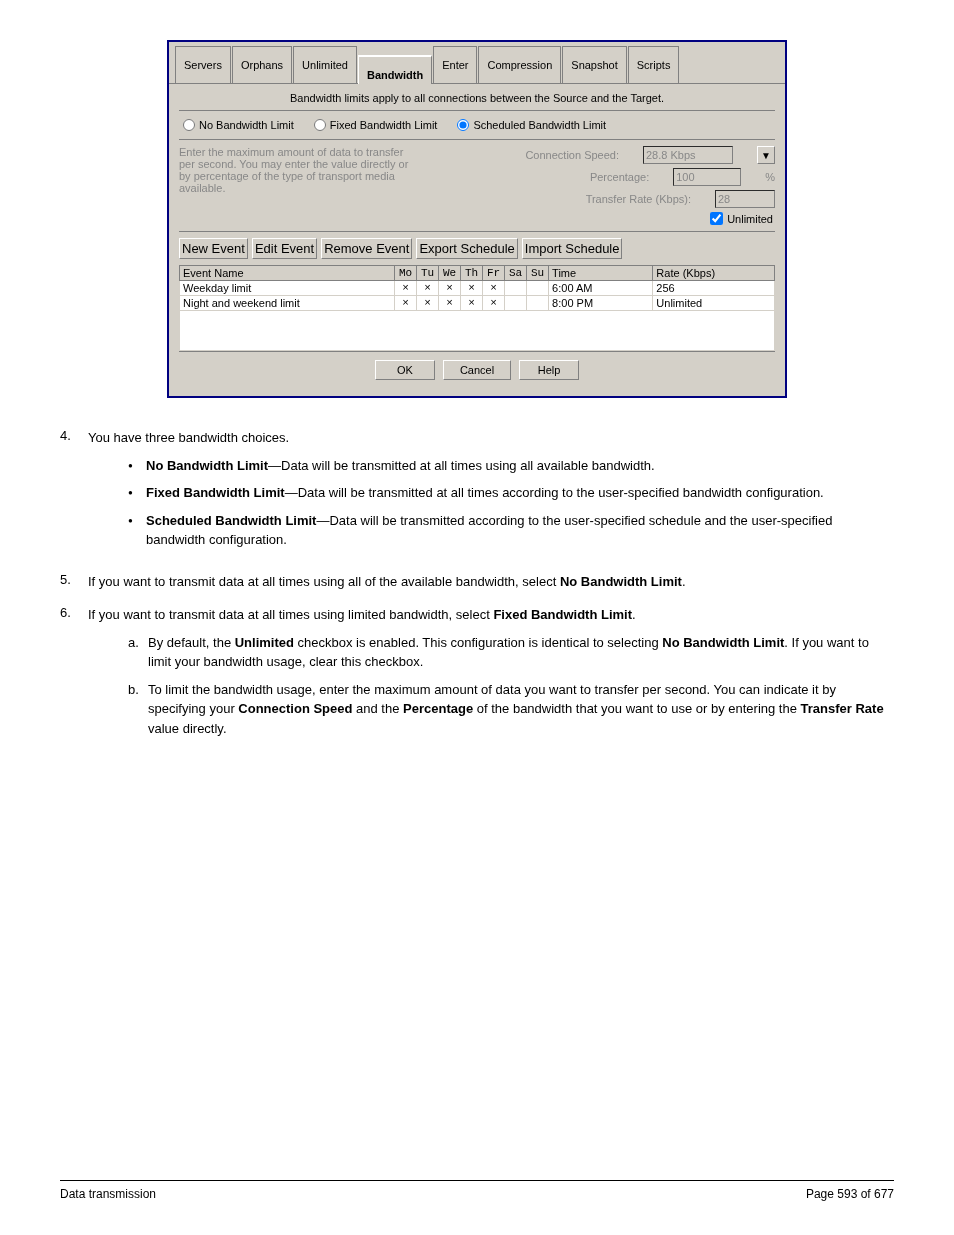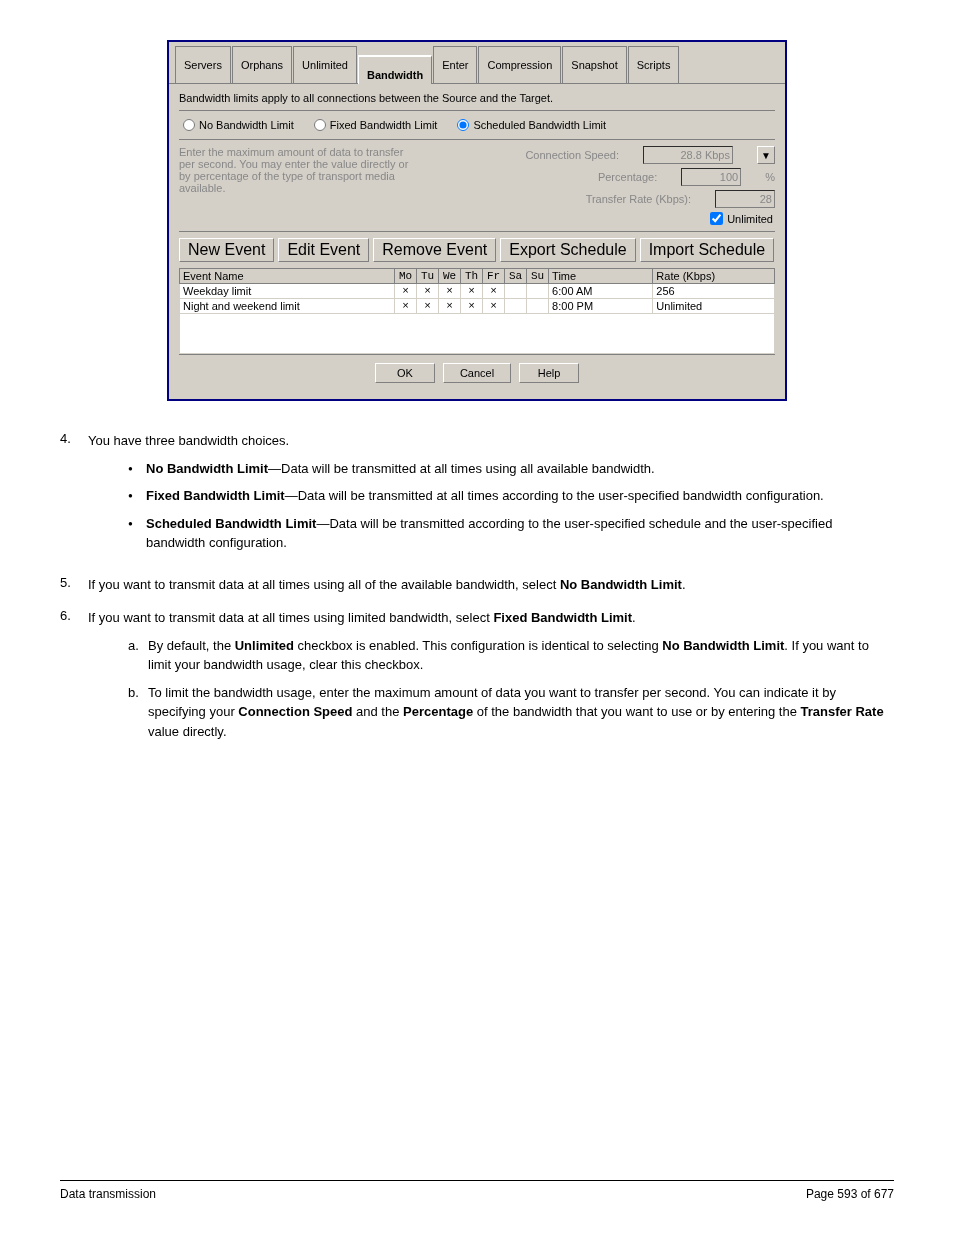--- a/index.html
+++ b/index.html
@@ -78,21 +78,21 @@
       padding-bottom: 3px;
       margin-bottom: -1px;
       font-weight: bold;
     }
 
     .dialog-content {
       padding: 8px 10px;
     }
 
     .info-text {
-      text-align: left;
+      text-align: center;
       font-size: 11px;
       padding-bottom: 6px;
       border-bottom: 1px solid #808080;
     }
 
     .radio-group {
       display: flex;
       align-items: center;
       gap: 20px;
       margin: 8px 0;
@@ -150,21 +150,20 @@
       color: #888;
     }
 
     .setting-input {
       width: 80px;
       height: 18px;
       border: 1px inset #808080;
       background: #fff;
       font-size: 11px;
       padding: 0 2px;
-      text-align: right;
     }
 
     .setting-input.disabled {
       background: #d4d0c8;
       color: #888;
     }
 
     .setting-unit {
       font-size: 11px;
       color: #888;
@@ -193,26 +192,26 @@
       padding-right: 2px;
     }
 
     .event-buttons {
       display: flex;
       gap: 4px;
       margin: 6px 0;
     }
 
     .win-btn {
-      padding: 2px 8px;
+      padding: 2px 2px;
       background: #d4d0c8;
       border: 1px solid #808080;
       border-top-color: #fff;
       border-left-color: #fff;
-      font-size: 16px;
+      font-size: 13px;
       cursor: pointer;
     }
 
     .event-table {
       width: 100%;
       border: 1px solid #808080;
       border-collapse: collapse;
       font-size: 11px;
       background: #fff;
       min-height: 80px;
@@ -372,21 +371,21 @@
       <div class="settings-area">
         <div class="settings-left">Enter the maximum amount of data to transfer per second. You may enter the value directly or by percentage of the type of transport media available.</div>
         <div class="settings-right">
           <div class="setting-row">
             <span class="setting-label">Connection Speed:</span>
             <input class="setting-input disabled" readonly="" style="width: 90px;" value="28.8 Kbps">
             <button class="dropdown-btn">▼</button>
           </div>
           <div class="setting-row">
             <span class="setting-label">Percentage:</span>
-            <input class="setting-input disabled" readonly="" style="width: 60px;" value="100">
+            <input class="setting-input disabled" readonly="" style="width: 68px;" value="100">
             <span class="setting-unit">%</span>
           </div>
           <div class="setting-row">
             <span class="setting-label">Transfer Rate (Kbps):</span>
             <input class="setting-input disabled" readonly="" style="width: 60px;" value="28">
           </div>
           <div class="checkbox-row">
             <input type="checkbox" checked="" style="">
             <span>Unlimited</span>
           </div>

